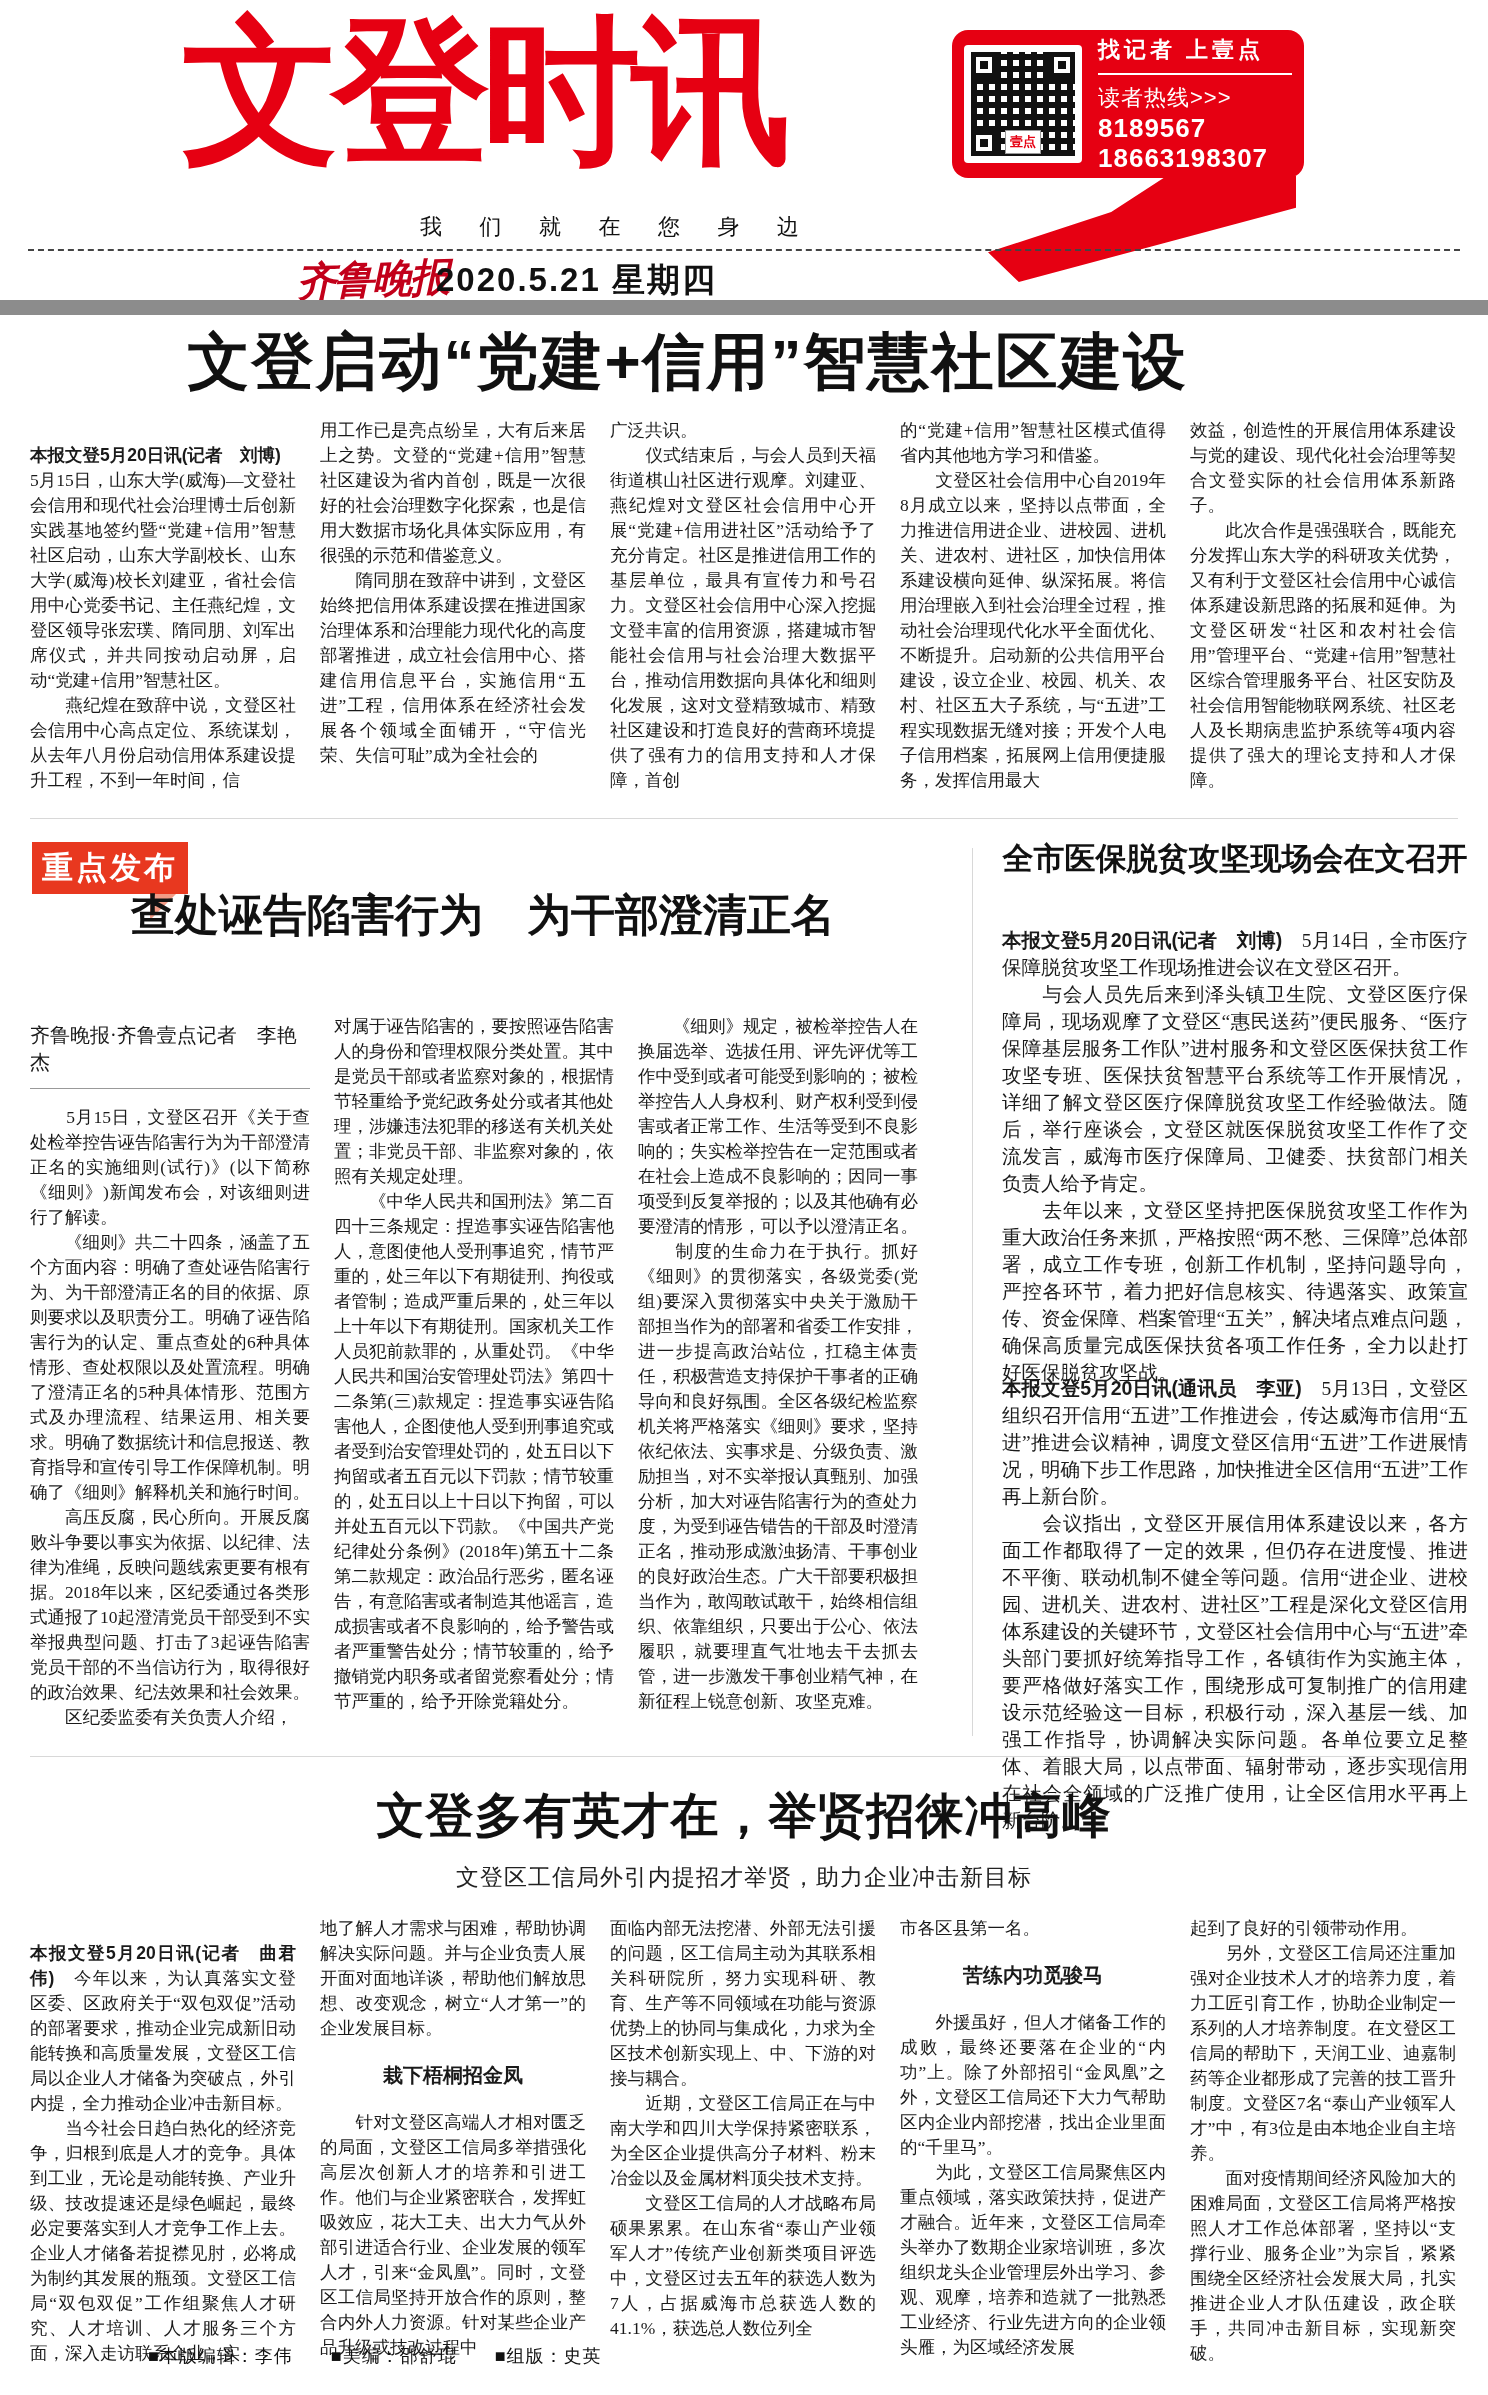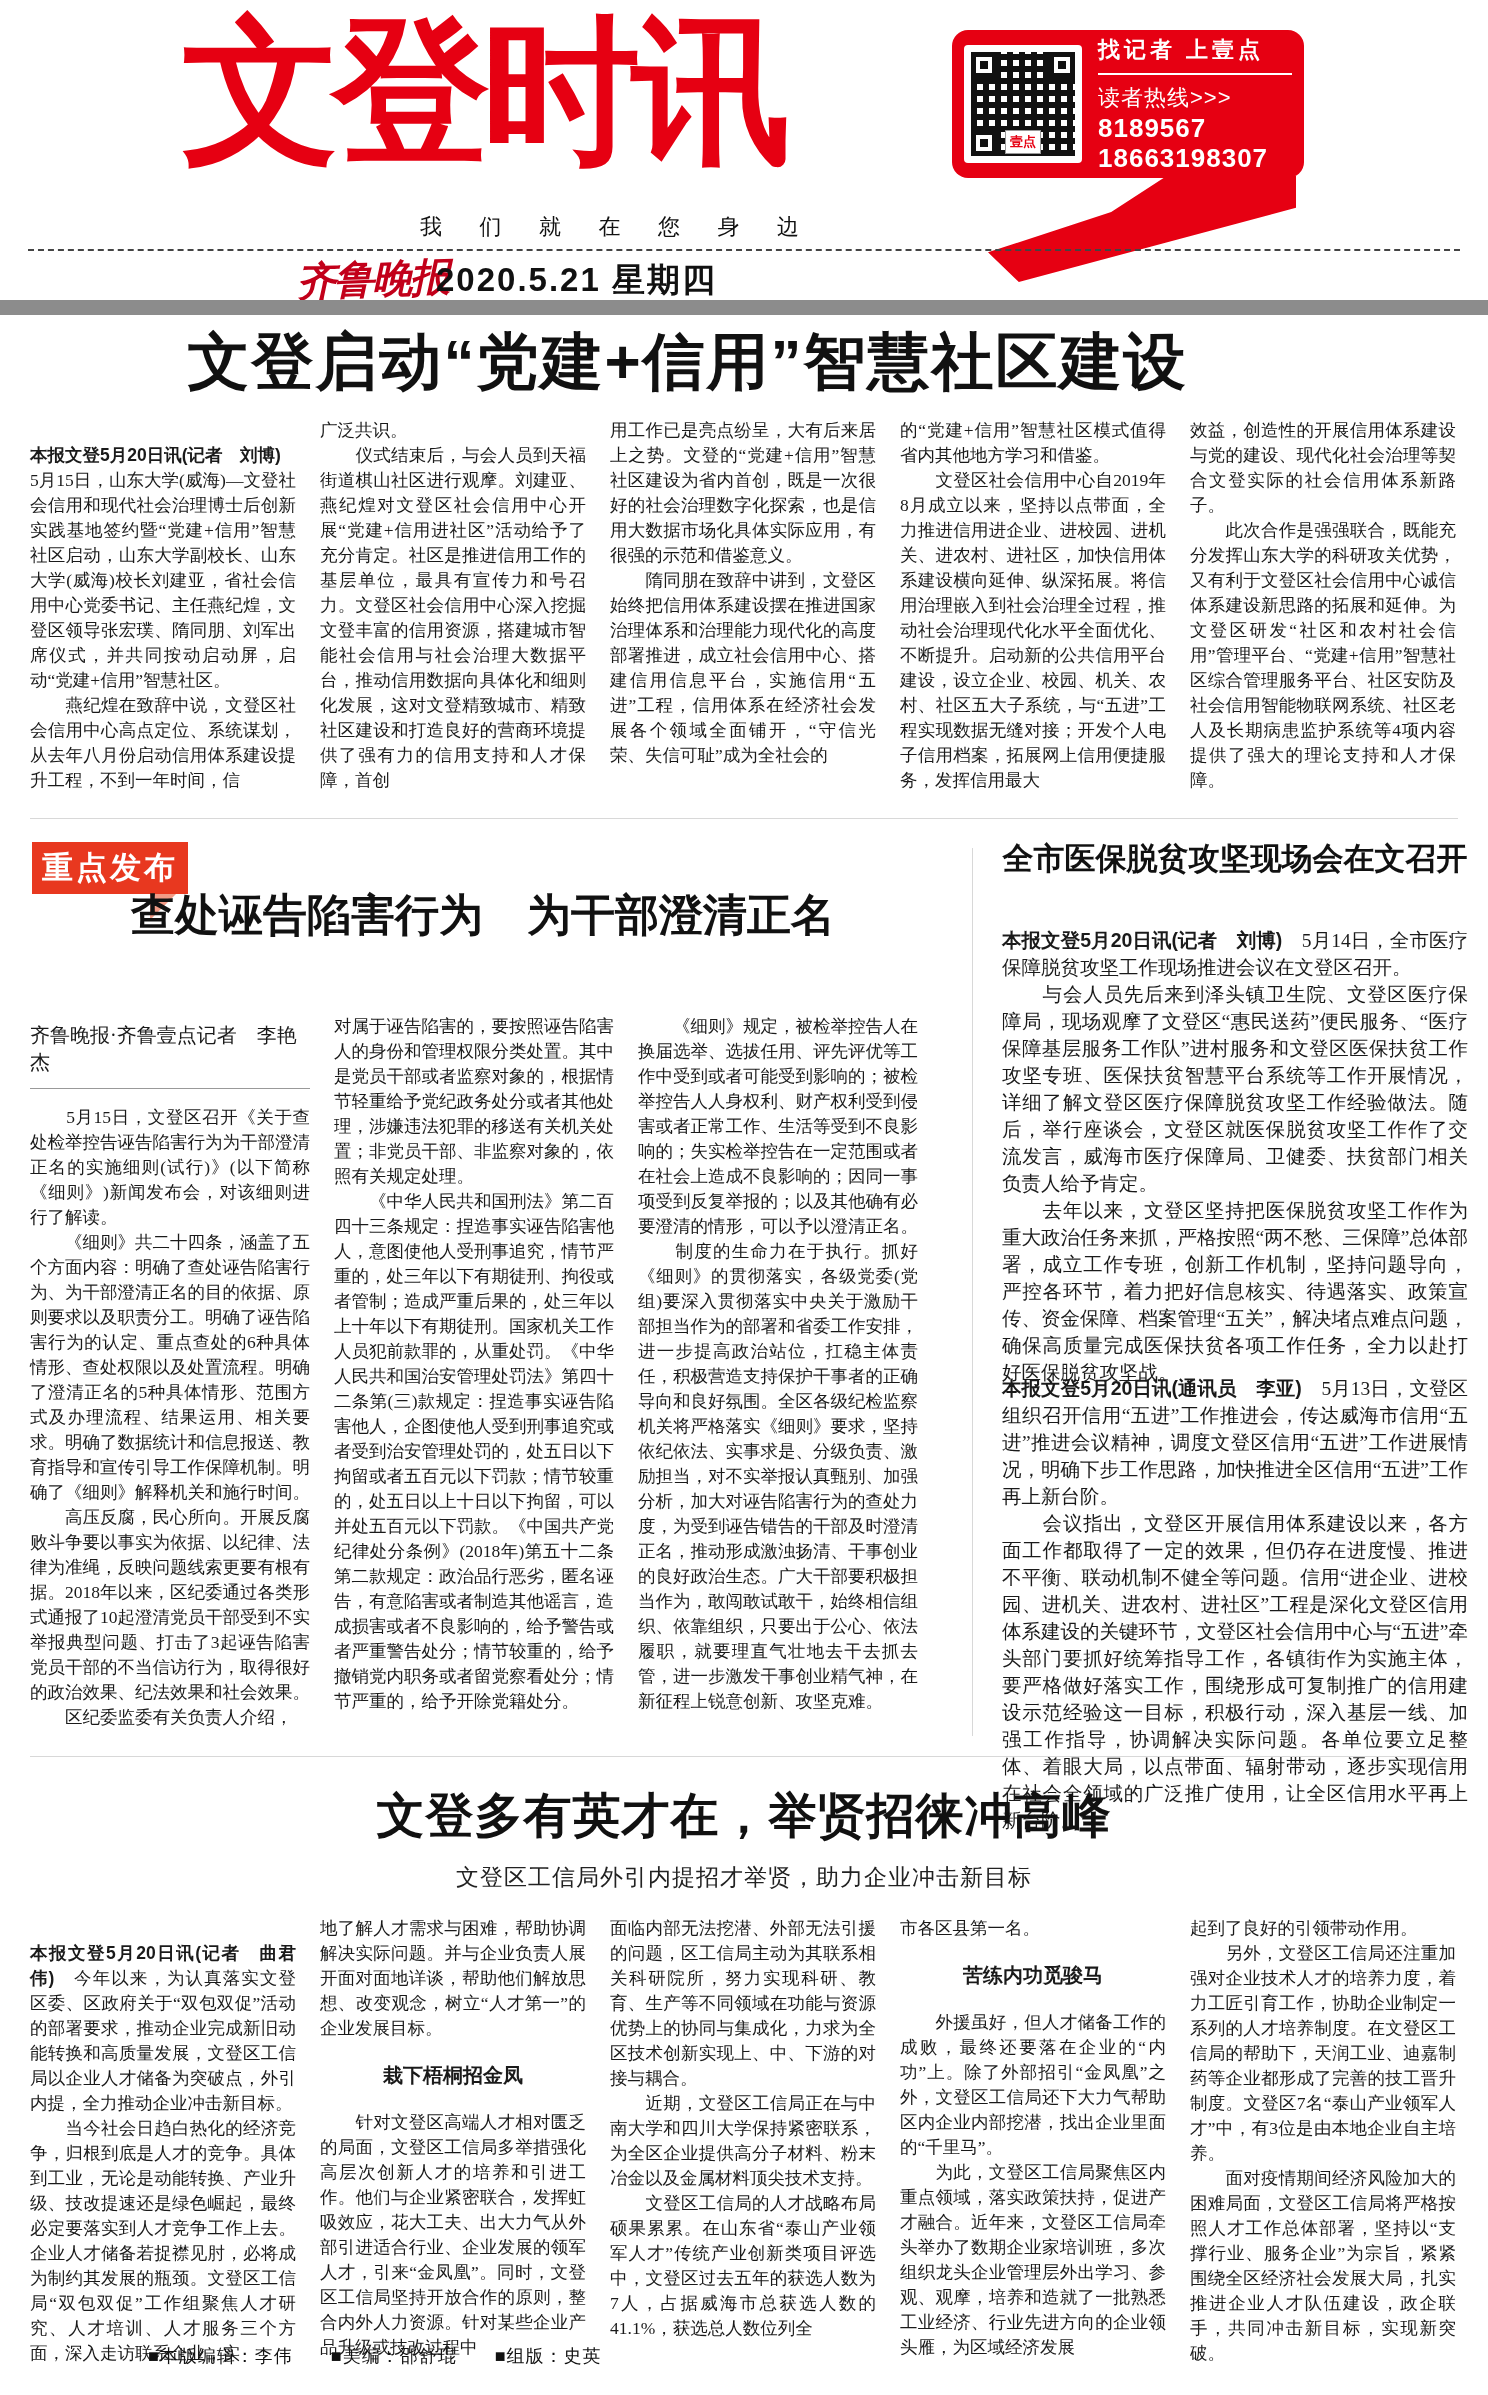--- a/index.html
+++ b/index.html
@@ -115,24 +115,24 @@
   <div class="qilu-logo">齐鲁晚报</div>
   <div class="date-text">2020.5.21  星期四</div>
   <div class="gray-bar"></div>
 
   <div class="lead-headline">文登启动“党建+信用”智慧社区建设</div>
   <div class="lead-cols">
     <div class="col bodytext prelined">
       <b class="intro">本报文登5月20日讯(记者　刘博)</b><span>　5月15日，山东大学(威海)—文登社会信用和现代社会治理博士后创新实践基地签约暨“党建+信用”智慧社区启动，山东大学副校长、山东大学(威海)校长刘建亚，省社会信用中心党委书记、主任燕纪煌，文登区领导张宏璞、隋同朋、刘军出席仪式，并共同按动启动屏，启动“党建+信用”智慧社区。
 　　燕纪煌在致辞中说，文登区社会信用中心高点定位、系统谋划，从去年八月份启动信用体系建设提升工程，不到一年时间，信</span>
     </div>
+    <div class="col bodytext prelined">用工作已是亮点纷呈，大有后来居上之势。文登的“党建+信用”智慧社区建设为省内首创，既是一次很好的社会治理数字化探索，也是信用大数据市场化具体实际应用，有很强的示范和借鉴意义。
+　　隋同朋在致辞中讲到，文登区始终把信用体系建设摆在推进国家治理体系和治理能力现代化的高度部署推进，成立社会信用中心、搭建信用信息平台，实施信用“五进”工程，信用体系在经济社会发展各个领域全面铺开，“守信光荣、失信可耻”成为全社会的</div>
     <div class="col bodytext prelined">广泛共识。
 　　仪式结束后，与会人员到天福街道棋山社区进行观摩。刘建亚、燕纪煌对文登区社会信用中心开展“党建+信用进社区”活动给予了充分肯定。社区是推进信用工作的基层单位，最具有宣传力和号召力。文登区社会信用中心深入挖掘文登丰富的信用资源，搭建城市智能社会信用与社会治理大数据平台，推动信用数据向具体化和细则化发展，这对文登精致城市、精致社区建设和打造良好的营商环境提供了强有力的信用支持和人才保障，首创</div>
-    <div class="col bodytext prelined">用工作已是亮点纷呈，大有后来居上之势。文登的“党建+信用”智慧社区建设为省内首创，既是一次很好的社会治理数字化探索，也是信用大数据市场化具体实际应用，有很强的示范和借鉴意义。
-　　隋同朋在致辞中讲到，文登区始终把信用体系建设摆在推进国家治理体系和治理能力现代化的高度部署推进，成立社会信用中心、搭建信用信息平台，实施信用“五进”工程，信用体系在经济社会发展各个领域全面铺开，“守信光荣、失信可耻”成为全社会的</div>
     <div class="col bodytext prelined">的“党建+信用”智慧社区模式值得省内其他地方学习和借鉴。
 　　文登区社会信用中心自2019年8月成立以来，坚持以点带面，全力推进信用进企业、进校园、进机关、进农村、进社区，加快信用体系建设横向延伸、纵深拓展。将信用治理嵌入到社会治理全过程，推动社会治理现代化水平全面优化、不断提升。启动新的公共信用平台建设，设立企业、校园、机关、农村、社区五大子系统，与“五进”工程实现数据无缝对接；开发个人电子信用档案，拓展网上信用便捷服务，发挥信用最大</div>
     <div class="col bodytext prelined">效益，创造性的开展信用体系建设与党的建设、现代化社会治理等契合文登实际的社会信用体系新路子。
 　　此次合作是强强联合，既能充分发挥山东大学的科研攻关优势，又有利于文登区社会信用中心诚信体系建设新思路的拓展和延伸。为文登区研发“社区和农村社会信用”管理平台、“党建+信用”智慧社区综合管理服务平台、社区安防及社会信用智能物联网系统、社区老人及长期病患监护系统等4项内容提供了强大的理论支持和人才保障。</div>
   </div>
   <div class="section-rule" style="top:818px"></div>
 
   <div class="badge">重点发布</div>
   <div class="badge-fold"></div>
 

